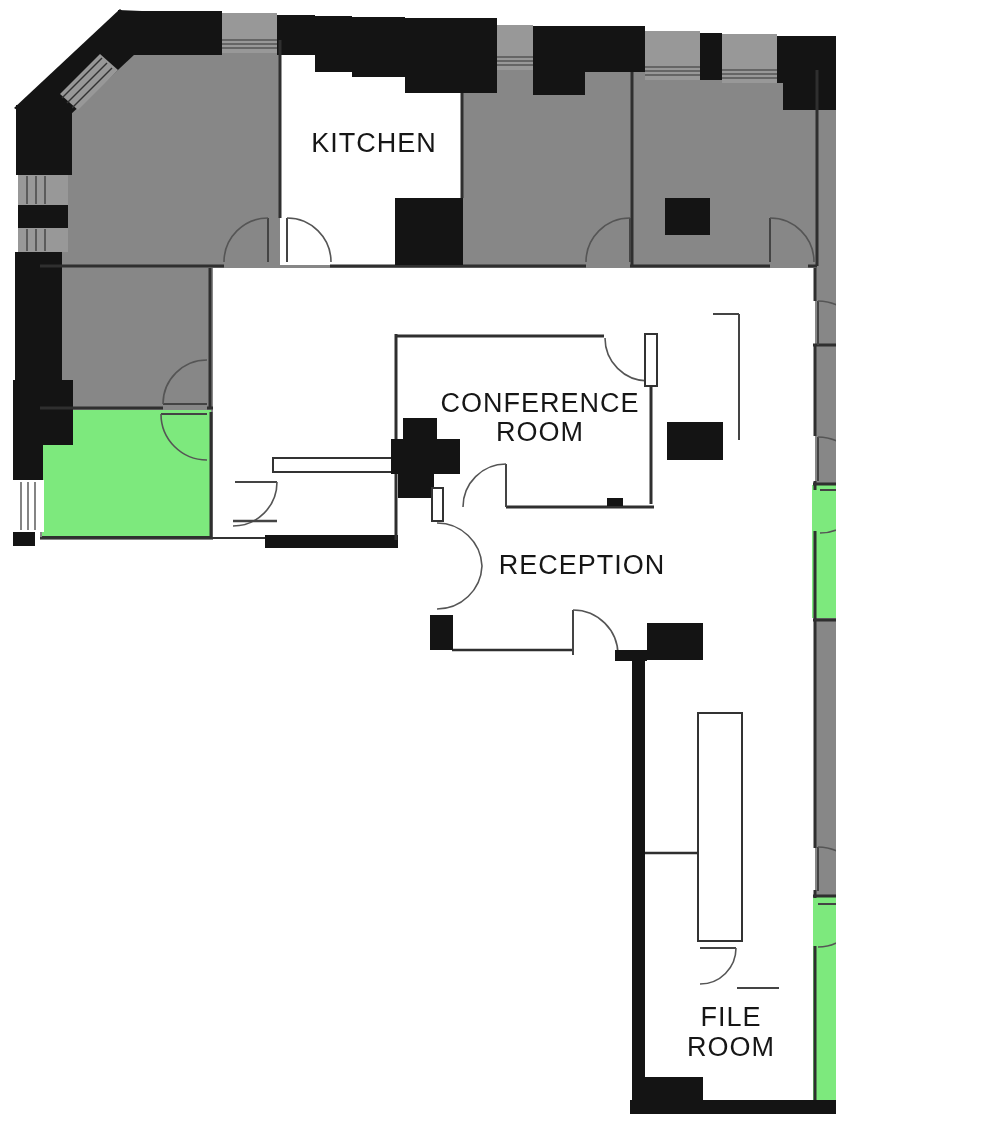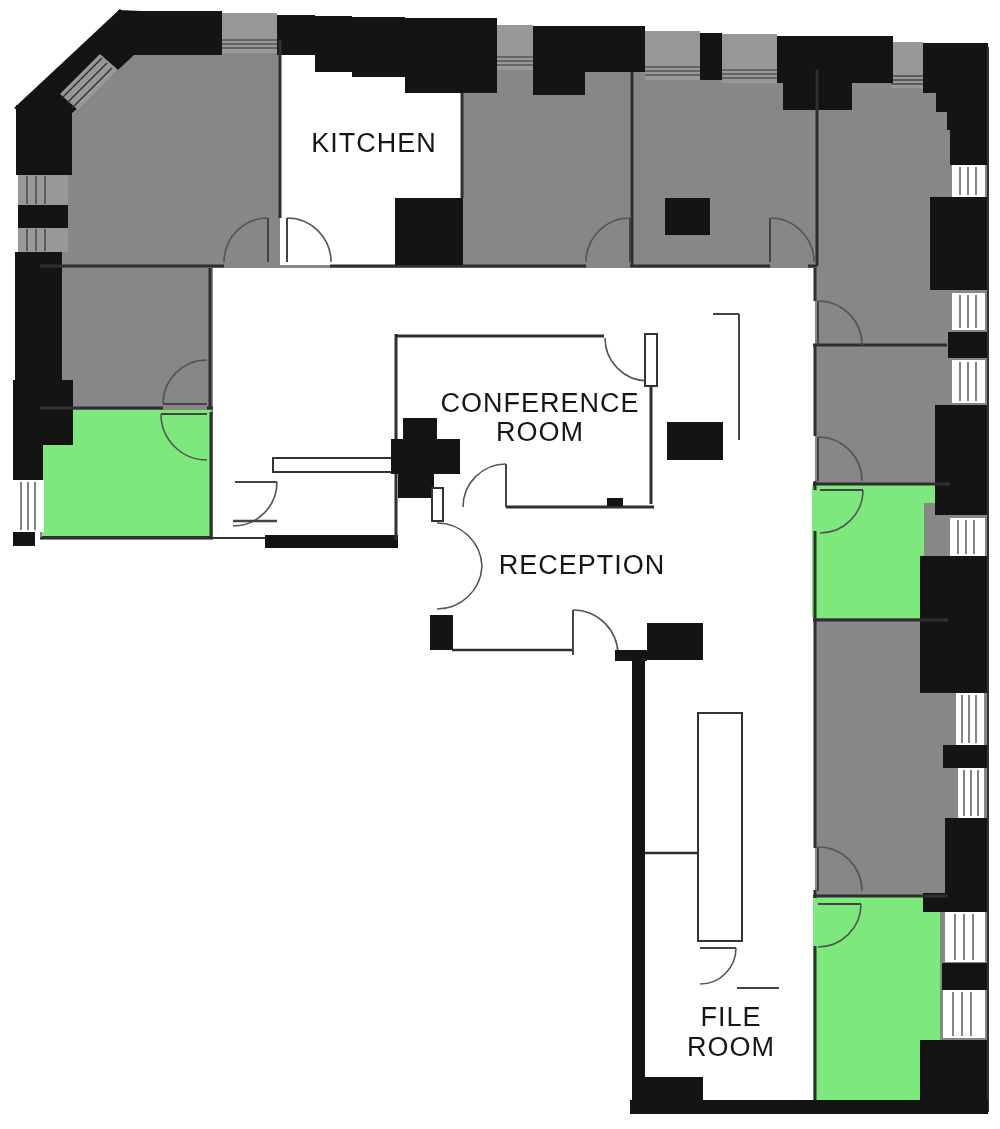--- a/index.html
+++ b/index.html
@@ -1,17 +1,17 @@
 <!DOCTYPE html>
 <html><head>
 <meta charset="utf-8">
 <style>
   html,body{margin:0;padding:0;background:#ffffff;}
   body{width:1000px;height:1129px;font-family:"Liberation Sans",sans-serif;}
-  #stage{position:relative;width:1000px;height:1129px;background:#be185d;overflow:hidden;}
+  #stage{position:relative;width:836px;height:1129px;background:#be185d;overflow:hidden;}
   svg{display:block;}
   text.room-label{font-family:"Liberation Sans","DejaVu Sans",sans-serif;fill:#161616;}
 </style>
 </head>
 <body>
 
 <div id="stage">
   <svg id="plan" width="1000" height="1129" viewBox="0 0 1000 1129" xmlns="http://www.w3.org/2000/svg" style="background: rgb(255, 255, 255);">
       <polygon points="40,130 150,36 988,72 988,1110 815,1110 815,268 213,268 213,540 40,540" fill="#878787"></polygon>
       <rect x="280" y="40" width="182" height="225" fill="#ffffff"></rect>

